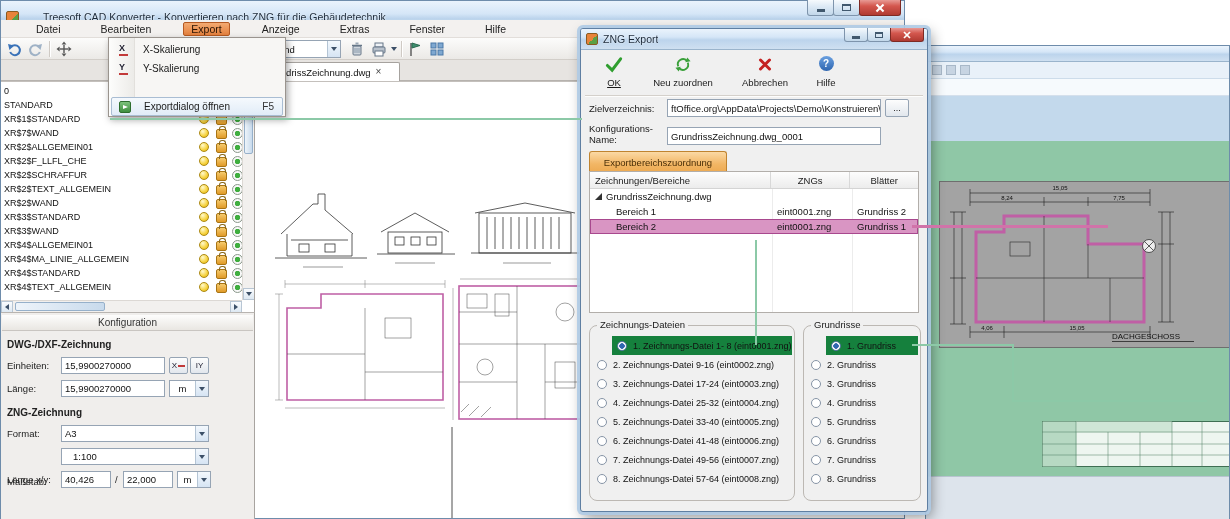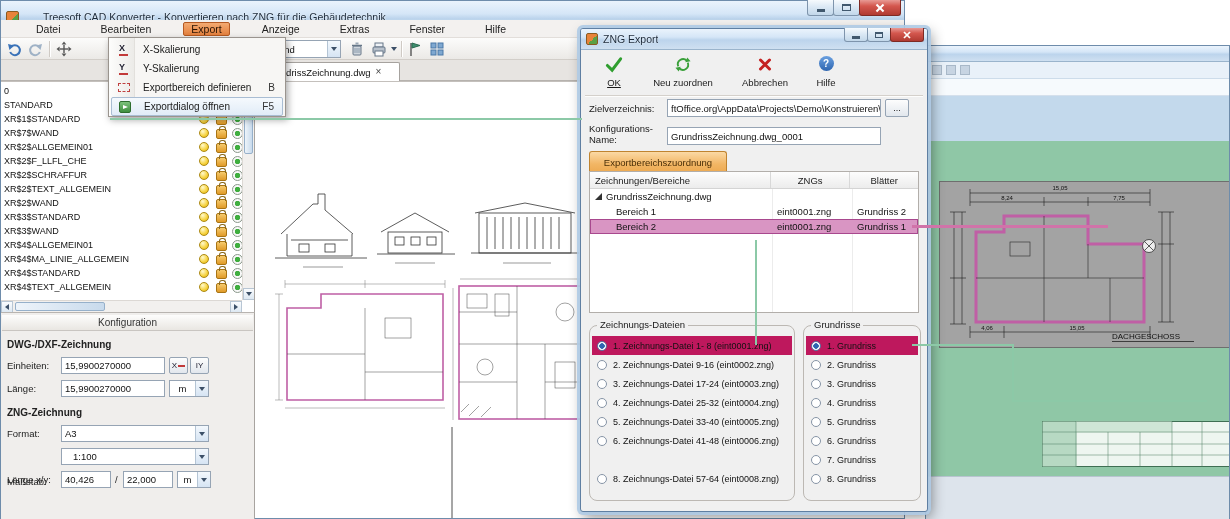--- a/index.html
+++ b/index.html
@@ -100,21 +100,21 @@
   .colsep{position:absolute;top:17px;bottom:0;width:1px;background:#ececec;}
   .trow{position:absolute;left:0;right:0;height:15px;font-size:9.5px;line-height:15px;}
   .trow .c1{position:absolute;left:26px;white-space:nowrap;}
   .trow .c2{position:absolute;left:187px;white-space:nowrap;}
   .trow .c3{position:absolute;left:267px;white-space:nowrap;}
   .trow.sel-pink{background:#d995c3;box-shadow:inset 0 0 0 1px #a8488e;}
   .expander{position:absolute;left:5px;top:4px;width:0;height:0;border-left:7px solid transparent;border-bottom:7px solid #333;}
   .gbox{position:absolute;border:1px solid #bcb8b3;border-radius:8px;}
   .gtitle{position:absolute;top:-7px;left:7px;background:#f0f0f0;padding:0 3px;font-size:9.5px;color:#1a1a1a;white-space:nowrap;}
   .rrow{position:absolute;left:2px;right:2px;height:19px;display:flex;align-items:center;overflow:hidden;}
-  .rrow.selg{background:#be185d;}
+  .rrow.selg{background:#15803d;margin-left:20px;}
   .radio{flex:0 0 auto;width:10px;height:10px;border-radius:50%;border:1px solid #8694a6;background:#fff;margin:0 6px 0 5px;}
   .radio.on{background:radial-gradient(circle,#2f66b0 0 2.5px,#fff 3px);border-color:#5878a2;}
   .rlab{font-size:9px;white-space:nowrap;}
 
   
   #right-win{left:925px;top:45px;width:305px;height:500px;z-index:5;overflow:hidden;}
   #rw-band1{position:absolute;left:0;right:0;top:16px;height:17px;background:#e9f1f9;border-bottom:1px solid #cddcea;display:flex;align-items:center;gap:4px;padding-left:6px;}
   #rw-band1 .stub{width:10px;height:10px;background:#c7d4e2;border:1px solid #a8b8c8;}
   #rw-band2{position:absolute;left:0;right:0;top:33px;height:17px;background:#f6fafd;border-bottom:1px solid #d5e0ec;}
   #rw-band3{position:absolute;left:0;right:0;top:50px;height:45px;background:#c3d9ec;}
@@ -569,27 +569,20 @@
           <span class="ico-letter"><span>X</span><span class="rbar"></span></span>
         </span>
       <span class="elab">X-Skalierung</span>
     </div>
     <div class="emi" style="top:21px;">
       <span class="eico">
           <span class="ico-letter"><span>Y</span><span class="rbar"></span></span>
         </span>
       <span class="elab">Y-Skalierung</span>
     </div>
-    <div class="emi" style="top:40px;">
-      <span class="eico">
-          <span class="ico-dash"></span>
-        </span>
-      <span class="elab">Exportbereich definieren</span>
-      <span class="eshort">B</span>
-    </div>
     <div class="emi hilite" style="top:59px;">
       <span class="eico">
           <span class="ico-exp"></span>
         </span>
       <span class="elab">Exportdialog öffnen</span>
       <span class="eshort">F5</span>
     </div>
   </div>
 
   <div class="win" id="dlg">
@@ -698,20 +691,24 @@
           <span class="rlab">4. Zeichnungs-Datei 25-32 (eint0004.zng)</span>
         </div>
       <div class="rrow" style="top:86px;">
           <span class="radio"></span>
           <span class="rlab">5. Zeichnungs-Datei 33-40 (eint0005.zng)</span>
         </div>
       <div class="rrow" style="top:105px;">
           <span class="radio"></span>
           <span class="rlab">6. Zeichnungs-Datei 41-48 (eint0006.zng)</span>
         </div>
+      <div class="rrow" style="top:124px;">
+          <span class="radio"></span>
+          <span class="rlab">7. Zeichnungs-Datei 49-56 (eint0007.zng)</span>
+        </div>
       <div class="rrow" style="top:143px;">
           <span class="radio"></span>
           <span class="rlab">8. Zeichnungs-Datei 57-64 (eint0008.zng)</span>
         </div>
     </div>
 
     <div class="gbox" style="left:222px;top:296px;width:118px;height:176px;">
       <span class="gtitle">Grundrisse</span>
       <div class="rrow selg" style="top:10px;">
           <span class="radio on"></span>

